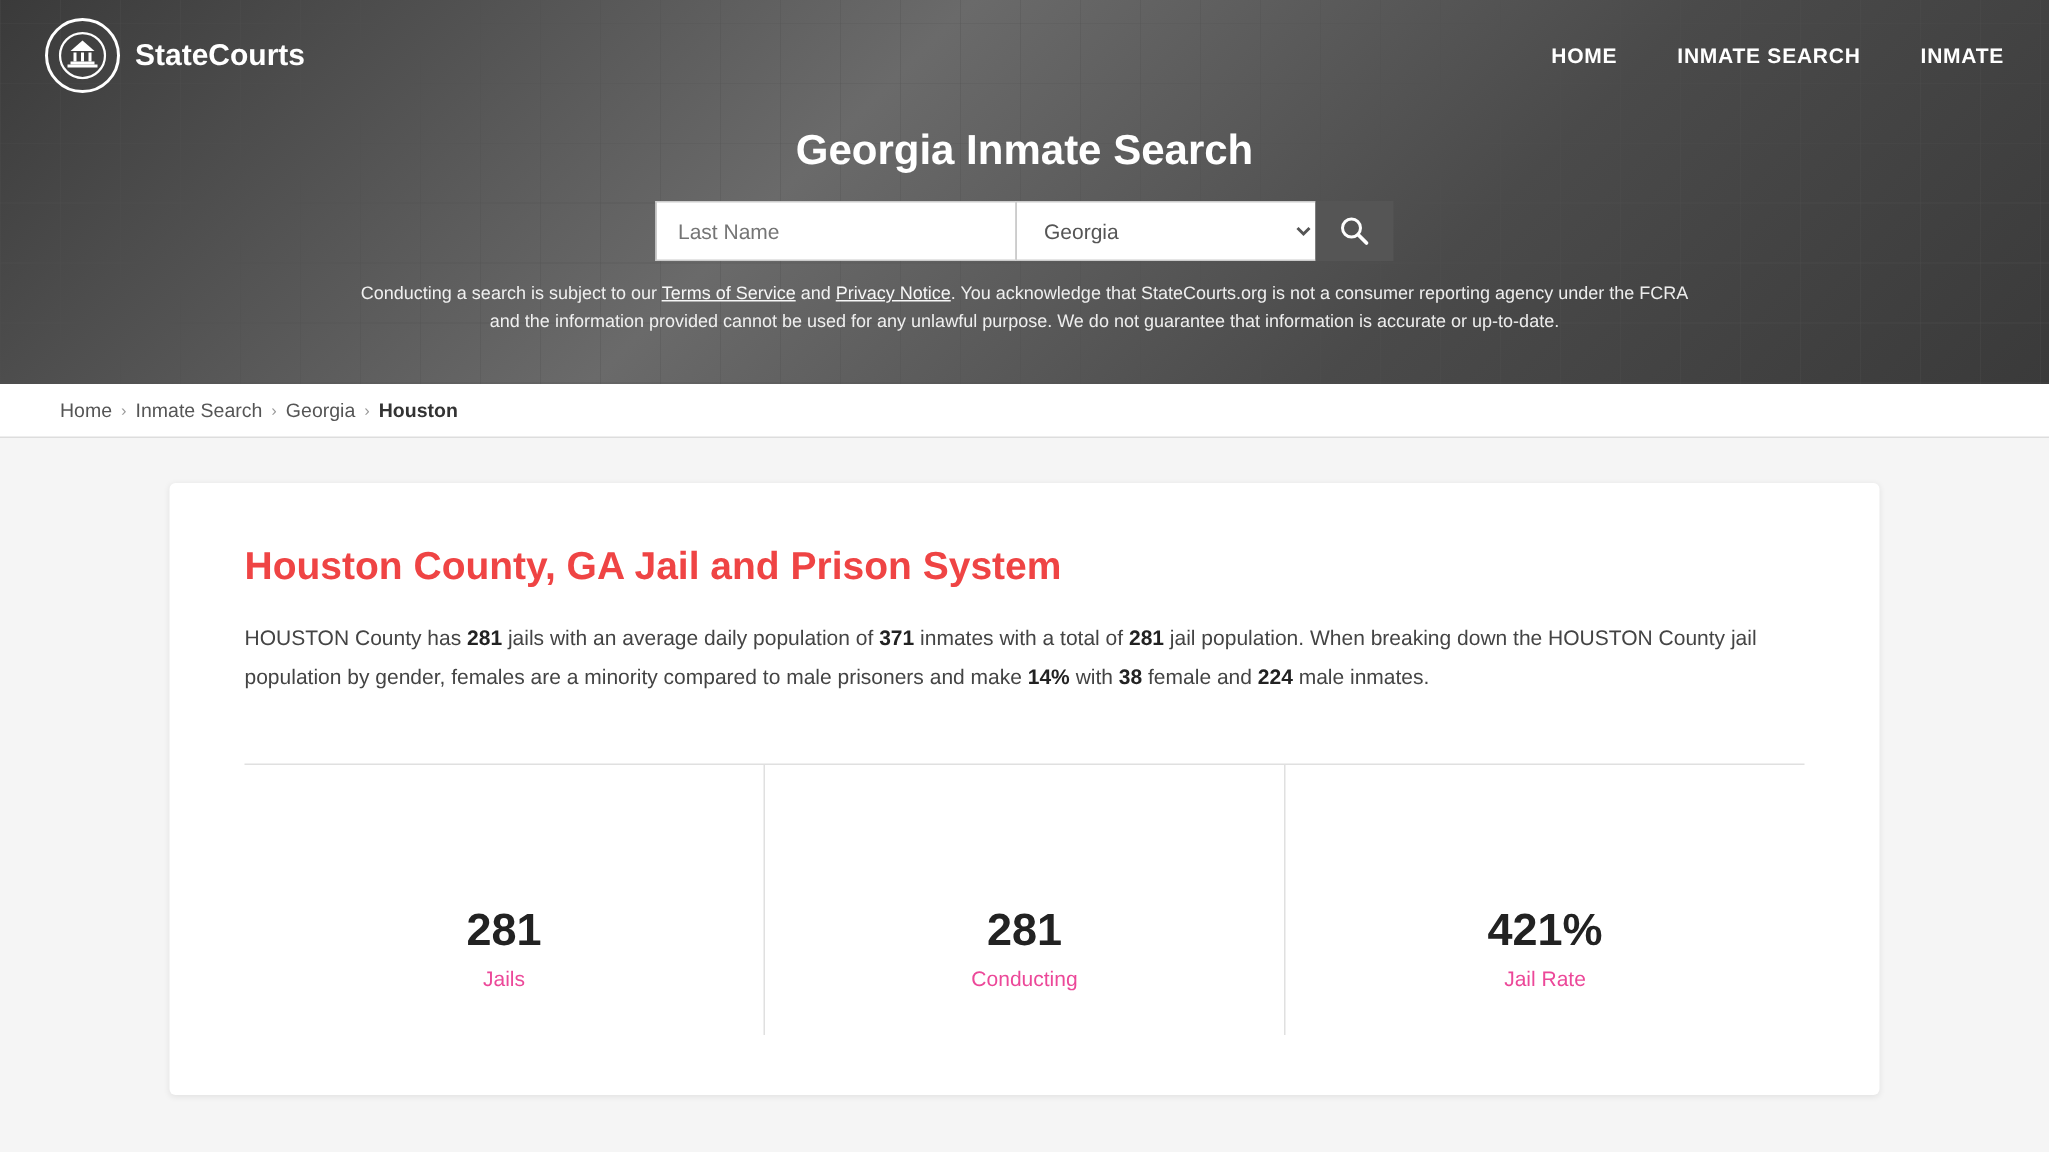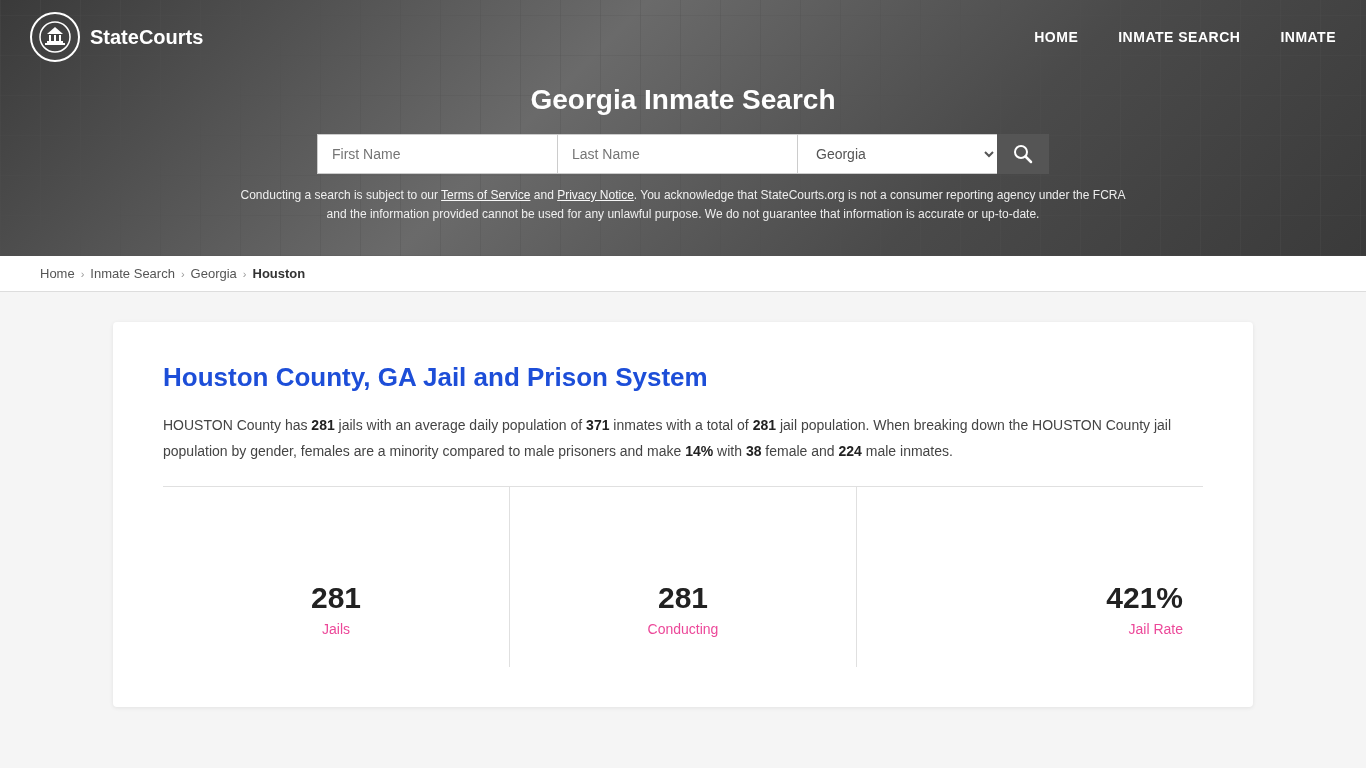--- a/index.html
+++ b/index.html
@@ -174,45 +174,45 @@
     .content-card {
       background: white;
       border-radius: 4px;
       padding: 40px 50px;
       box-shadow: 0 1px 4px rgba(0,0,0,0.08);
     }
     .content-title {
       font-size: 26px;
       font-weight: bold;
       margin-bottom: 20px;
-      color: #1d4ed8;
+      color: #ef4444;
     }
     .content-text {
       font-size: 14px;
       line-height: 1.8;
       color: #444;
-      margin-bottom: 22px;
+      margin-bottom: 45px;
     }
     .content-text strong { color: #222; }
 
     
     .stats-row {
       display: flex;
       border-top: 1px solid #e0e0e0;
       margin-top: 10px;
     }
     .stat-box {
       flex: 1;
       display: flex;
       flex-direction: column;
       align-items: center;
       padding: 30px 20px;
       border-right: 1px solid #e0e0e0;
     }
-    .stat-box:last-child { border-right: none; align-items: flex-end; }
+    .stat-box:last-child { border-right: none; }
     .stat-icon {
       font-size: 52px;
       color: #999;
       margin-bottom: 12px;
       line-height: 1;
     }
     .stat-number {
       font-size: 30px;
       font-weight: bold;
       color: #222;
@@ -248,21 +248,20 @@
       <ul class="nav-links">
         <li><a href="#">HOME</a></li>
         <li><a href="#">INMATE SEARCH</a></li>
         <li><a href="#">INMATE</a></li>
       </ul>
     </nav>
 
     <div class="hero">
       <h1 class="hero-title">Georgia Inmate Search</h1>
       <div class="search-bar">
-        <input type="text" placeholder="First Name" style="">
         <input type="text" placeholder="Last Name" style="">
         <select>
           <option>Select State</option>
           <option>Alabama</option>
           <option>Alaska</option>
           <option>Arizona</option>
           <option>Arkansas</option>
           <option>California</option>
           <option>Colorado</option>
           <option>Connecticut</option>

